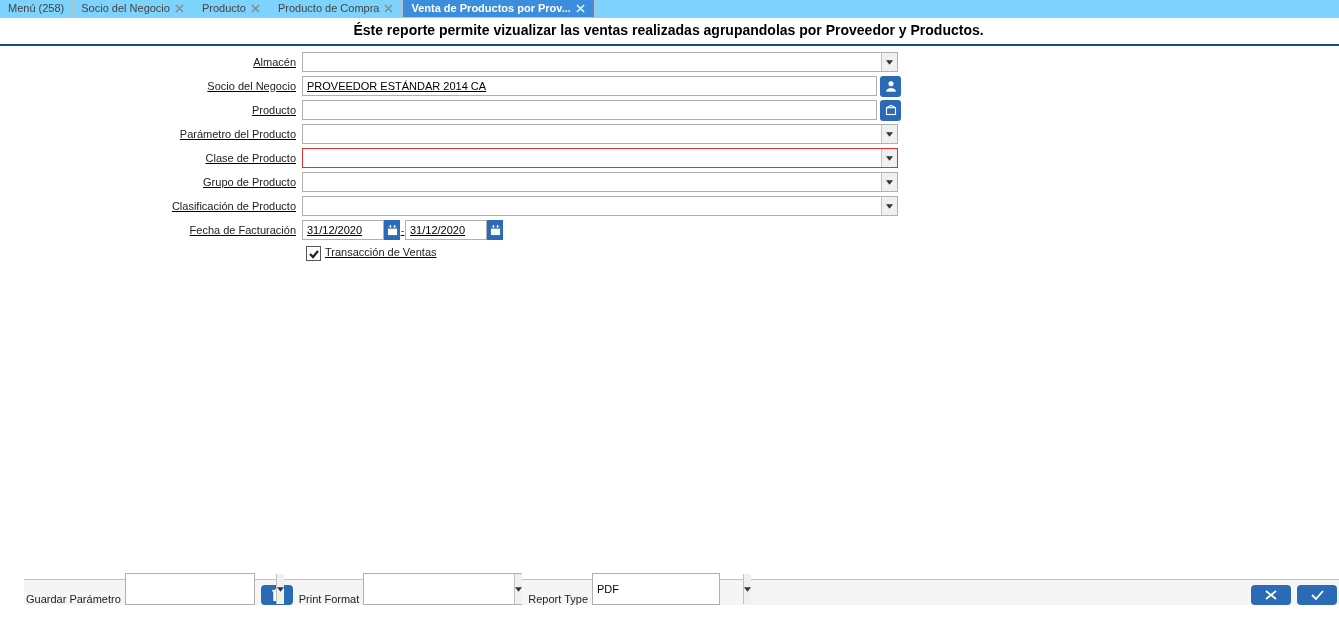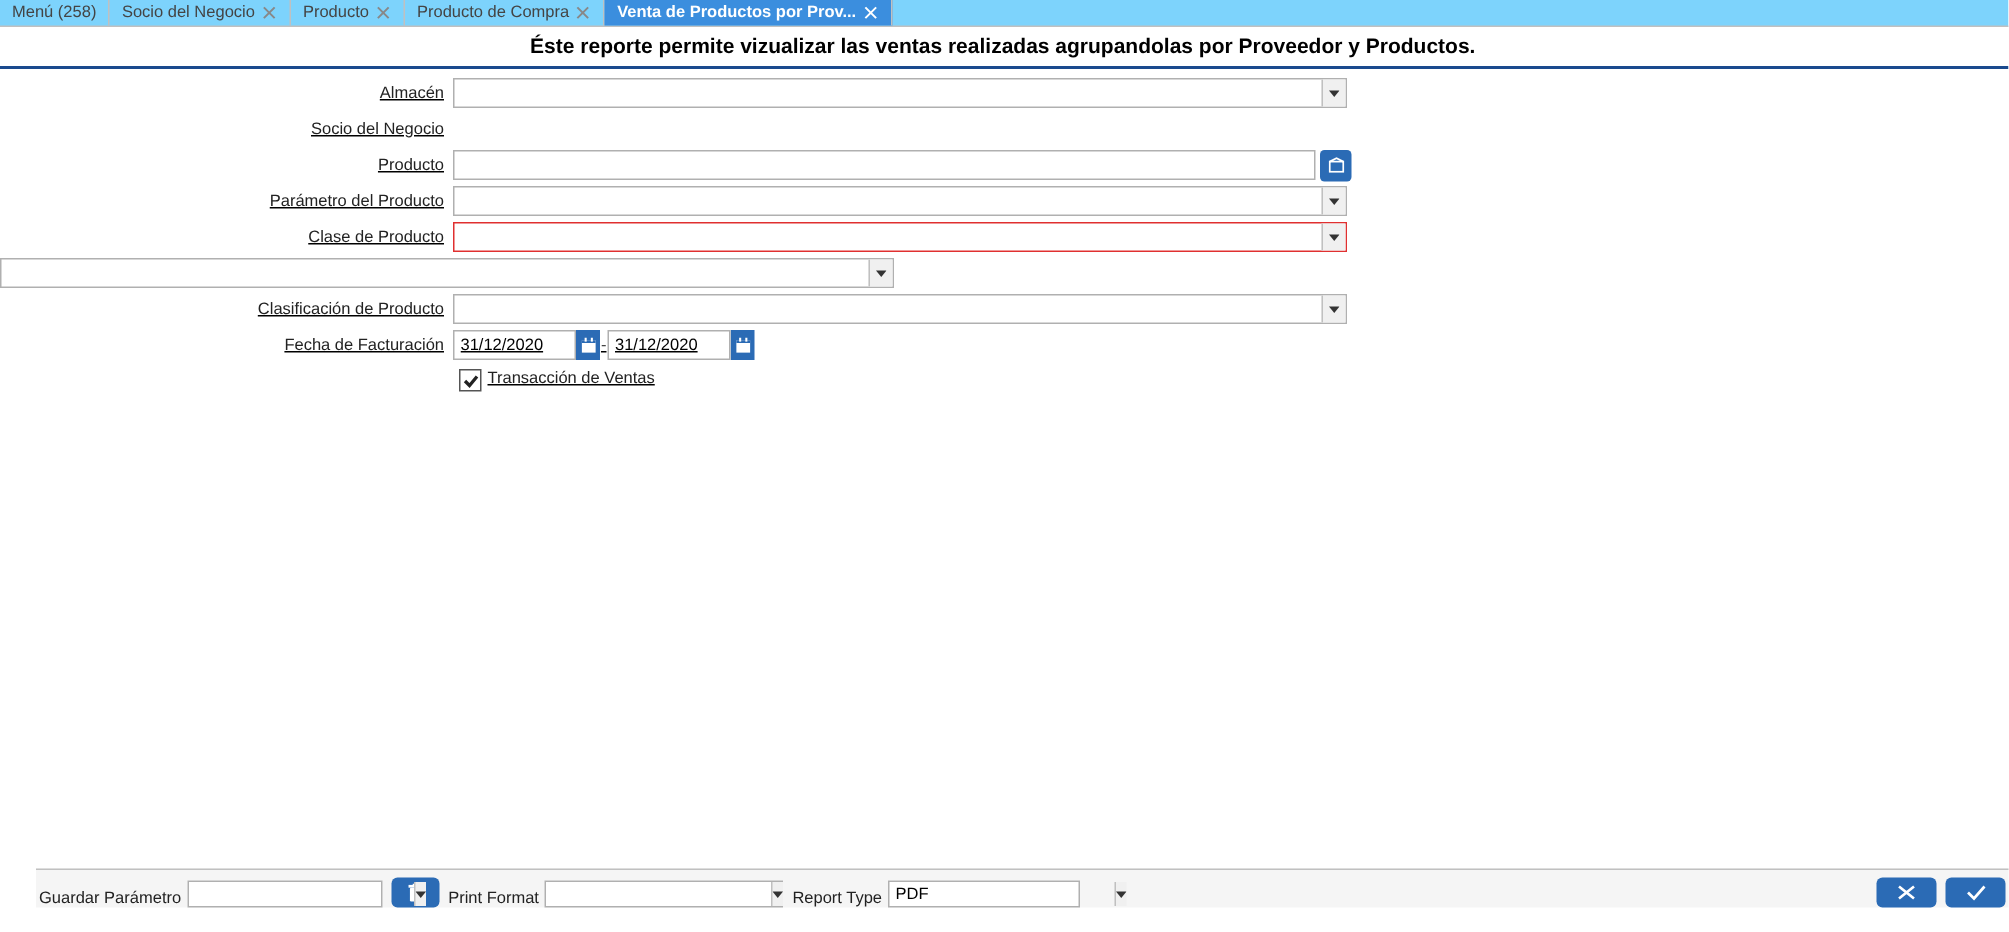--- a/index.html
+++ b/index.html
@@ -39,21 +39,21 @@
     .cal-btn { width: 16px; height: 20px; background: #2b6bb5; display: flex; align-items: center; justify-content: center; cursor: pointer; }
     .cal-btn svg { width: 11px; height: 11px; fill: #fff; }
     .check-wrap { display: flex; align-items: flex-start; margin-left: 306px; margin-top: 4px; }
     .checkbox { width: 15px; height: 15px; border: 1.5px solid #555; display: flex; align-items: center; justify-content: center; margin-right: 4px; cursor:pointer; background:#fff; }
     .checkbox svg { width: 12px; height: 12px; stroke: #222; stroke-width: 2.2; fill: none; }
     .check-label { font-size: 11px; color: #222; }
 
     
     .footer { position: absolute; left: 0; right: 0; bottom: 16px; height: 26px; background: #f5f5f5; border-top: 1px solid #c0c0c0; display: flex; align-items: flex-end; padding: 0 2px; margin-left: 24px; }
     .footer-label { font-size: 11px; color: #222; margin-right: 4px; }
-    .footer .combo { height: 18px; }
+    .footer .combo { height: 32px; }
     .footer .combo.p1 { width: 130px; }
     .footer .combo.p2 { width: 159px; }
     .footer .combo.p3 { width: 128px; }
     .footer-gap { width: 6px; }
     .trash-btn { width: 32px; height: 20px; margin: 0 6px; background: #2b6bb5; border-radius: 4px; display: flex; align-items: center; justify-content: center; cursor: pointer; }
     .trash-btn svg { width: 12px; height: 13px; fill: #fff; }
     .spacer { flex: 1; }
     .action-btn { width: 40px; height: 20px; border-radius: 4px; background: #2b6bb5; margin-left: 6px; display: flex; align-items: center; justify-content: center; cursor: pointer; }
     .action-btn svg { width: 16px; height: 12px; stroke: #fff; stroke-width: 1.8; fill: none; }
   </style>
@@ -111,20 +111,31 @@
             <svg viewBox="0 0 8 5">
               <path d="M0 0 L4 5 L8 0 Z"></path>
             </svg>
           </div>
       </div>
     </div>
   </div>
 
   <div class="form-row">
     <div class="form-label">Socio del Negocio</div>
+    <div class="field-wrap">
+      <div class="combo mid">
+        <input class="combo-input" value="PROVEEDOR ESTÁNDAR 2014 CA" style="">
+      </div>
+      <div class="icon-btn">
+        <svg viewBox="0 0 16 16">
+            <circle cx="8" cy="5" r="3"></circle>
+            <path d="M2 15 C2 10 14 10 14 15 Z"></path>
+          </svg>
+      </div>
+    </div>
   </div>
 
   <div class="form-row">
     <div class="form-label">Producto</div>
     <div class="field-wrap">
       <div class="combo mid">
         <input class="combo-input" value="" style="">
       </div>
       <div class="icon-btn">
         <svg viewBox="0 0 16 16">
@@ -157,20 +168,21 @@
         <div class="combo-btn">
             <svg viewBox="0 0 8 5">
               <path d="M0 0 L4 5 L8 0 Z"></path>
             </svg>
           </div>
       </div>
     </div>
   </div>
 
   <div class="form-row">
+    <div class="form-label">Grupo de Producto</div>
     <div class="field-wrap">
       <div class="combo wide">
         <input class="combo-input" value="" style="">
         <div class="combo-btn">
             <svg viewBox="0 0 8 5">
               <path d="M0 0 L4 5 L8 0 Z"></path>
             </svg>
           </div>
       </div>
     </div>

